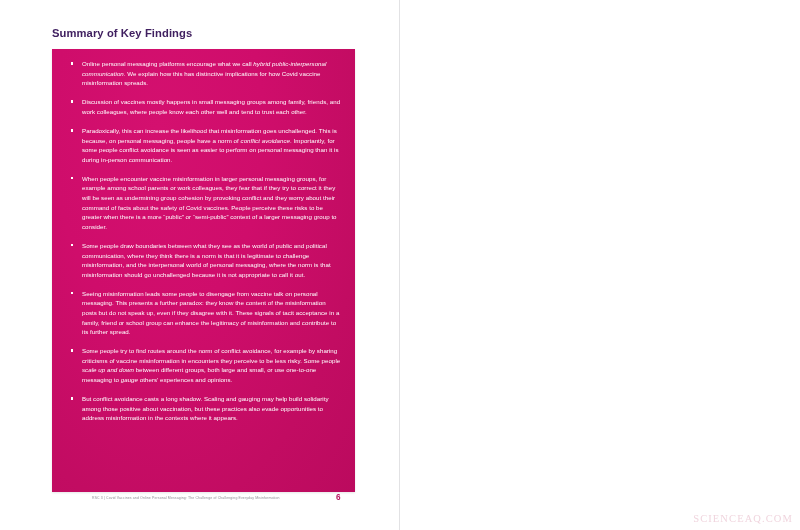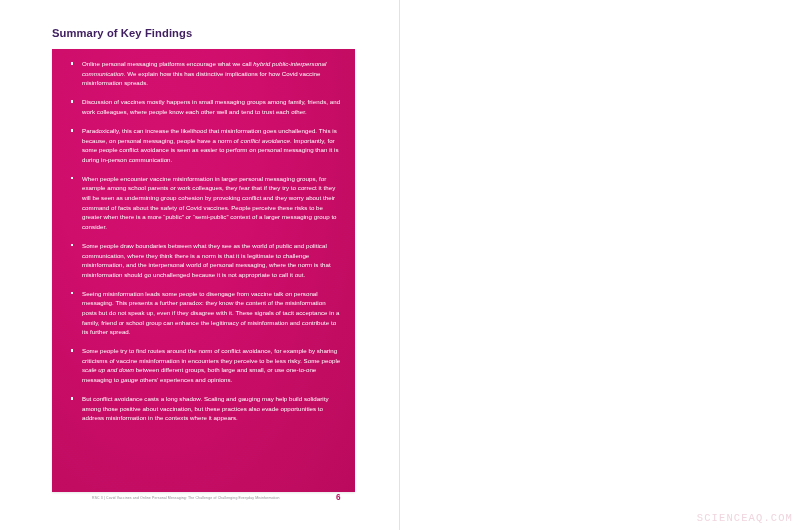--- a/index.html
+++ b/index.html
@@ -114,21 +114,21 @@
   }
   .footer-left .page-num { left: 336px; }
 
   .watermark {
     position: absolute;
     right: 7px;
     bottom: 6px;
     font-size: 10.5px;
     letter-spacing: 1.1px;
     color: #f0d5de;
-    font-family: Liberation Mono, monospace;
+    font-family: Liberation Serif, serif;
     user-select: none;
   }
 </style>
 </head>
 <body>
 
 <div class="spread">
 
   <div class="page page-left">
 

